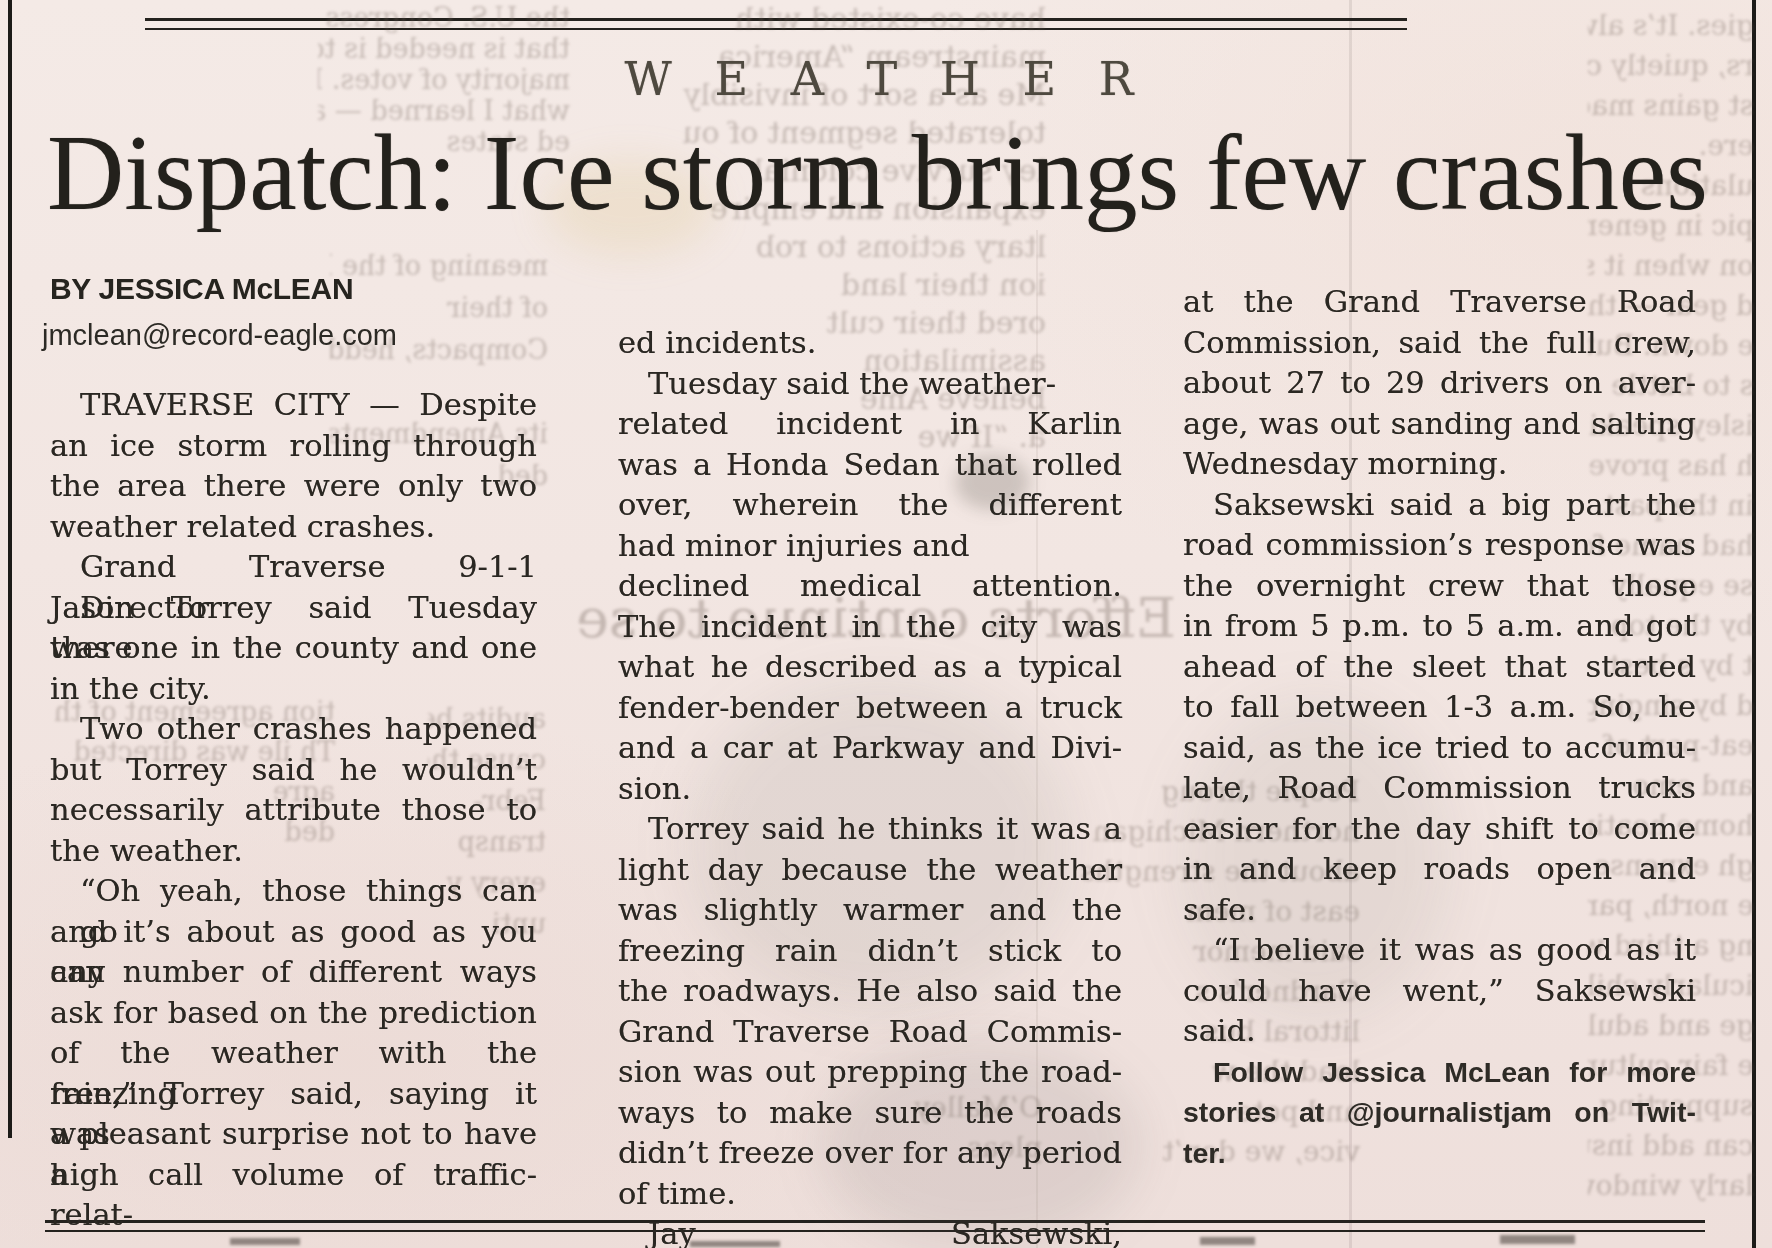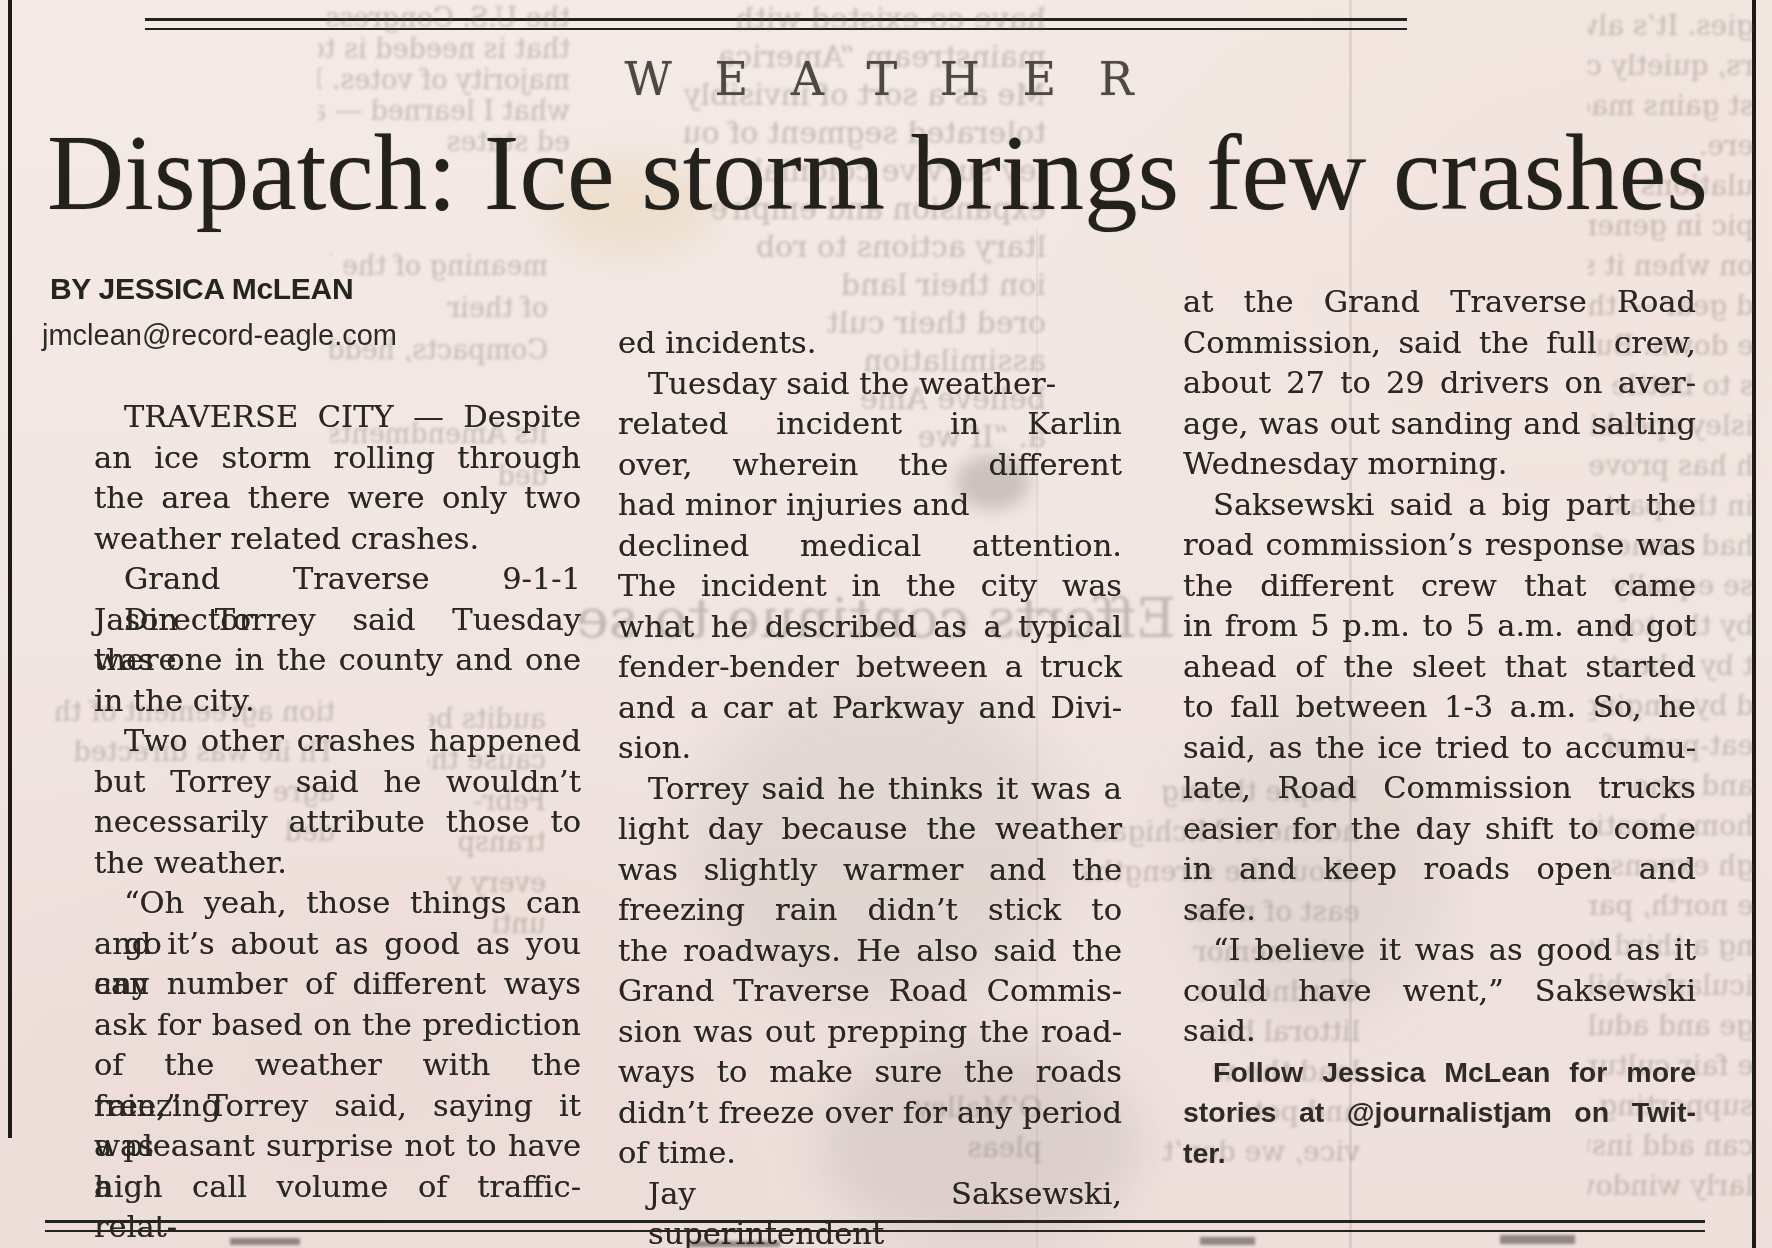--- a/index.html
+++ b/index.html
@@ -164,21 +164,21 @@
   <div class="cutmark" style="left:690px;top:1241px;width:90px;height:6px;"></div>
   <div class="cutmark" style="left:1200px;top:1237px;width:55px;height:8px;"></div>
   <div class="cutmark" style="left:1500px;top:1235px;width:75px;height:9px;"></div>
 
   <div class="section-label">W E A T H E R</div>
   <div class="headline">Dispatch: Ice storm brings few crashes</div>
   <div class="byline">BY JESSICA McLEAN</div>
   <div class="email">jmclean@record-eagle.com</div>
 
   <div class="article">
-      <div class="col" style="left: 50px; top: 397px; width: 487px; margin-left: 44px;">
+      <div class="col" style="left: 50px; top: 385px; width: 487px;">
         <div class="line ind">TRAVERSE CITY — Despite</div>
         <div class="line">an ice storm rolling through</div>
         <div class="line">the area there were only two</div>
         <div class="line left">weather related crashes.</div>
         <div class="line ind">Grand Traverse 9-1-1 Director</div>
         <div class="line">Jason Torrey said Tuesday there</div>
         <div class="line">was one in the county and one</div>
         <div class="line left">in the city.</div>
         <div class="line ind">Two other crashes happened</div>
         <div class="line">but Torrey said he wouldn’t</div>
@@ -190,20 +190,21 @@
         <div class="line">ask for based on the prediction</div>
         <div class="line">of the weather with the freezing</div>
         <div class="line">rain,” Torrey said, saying it was</div>
         <div class="line">a pleasant surprise not to have a</div>
         <div class="line">high call volume of traffic-relat-</div>
       </div>
       <div class="col" style="left: 618px; top: 279px; width: 504px; margin-top: 44px;">
         <div class="line left">ed incidents.</div>
         <div class="line ind left">Tuesday said the weather-</div>
         <div class="line">related incident in Karlin</div>
+        <div class="line">was a Honda Sedan that rolled</div>
         <div class="line">over, wherein the different</div>
         <div class="line left">had minor injuries and</div>
         <div class="line">declined medical attention.</div>
         <div class="line">The incident in the city was</div>
         <div class="line">what he described as a typical</div>
         <div class="line">fender-bender between a truck</div>
         <div class="line">and a car at Parkway and Divi-</div>
         <div class="line left">sion.</div>
         <div class="line ind">Torrey said he thinks it was a</div>
         <div class="line">light day because the weather</div>
@@ -218,21 +219,21 @@
         <div class="line ind">Jay Saksewski, superintendent</div>
       </div>
       <div class="col" style="left: 1183px; top: 282px; width: 513px;">
         <div class="line">at the Grand Traverse Road</div>
         <div class="line">Commission, said the full crew,</div>
         <div class="line">about 27 to 29 drivers on aver-</div>
         <div class="line">age, was out sanding and salting</div>
         <div class="line left">Wednesday morning.</div>
         <div class="line ind">Saksewski said a big part the</div>
         <div class="line">road commission’s response was</div>
-        <div class="line">the different crew that came</div>
+        <div class="line">the overnight crew that those</div>
         <div class="line">in from 5 p.m. to 5 a.m. and got</div>
         <div class="line">ahead of the sleet that started</div>
         <div class="line">to fall between 1-3 a.m. So, he</div>
         <div class="line">said, as the ice tried to accumu-</div>
         <div class="line">late, Road Commission trucks</div>
         <div class="line">easier for the day shift to come</div>
         <div class="line">in and keep roads open and</div>
         <div class="line left">safe.</div>
         <div class="line ind">“I believe it was as good as it</div>
         <div class="line">could have went,” Saksewski</div>

